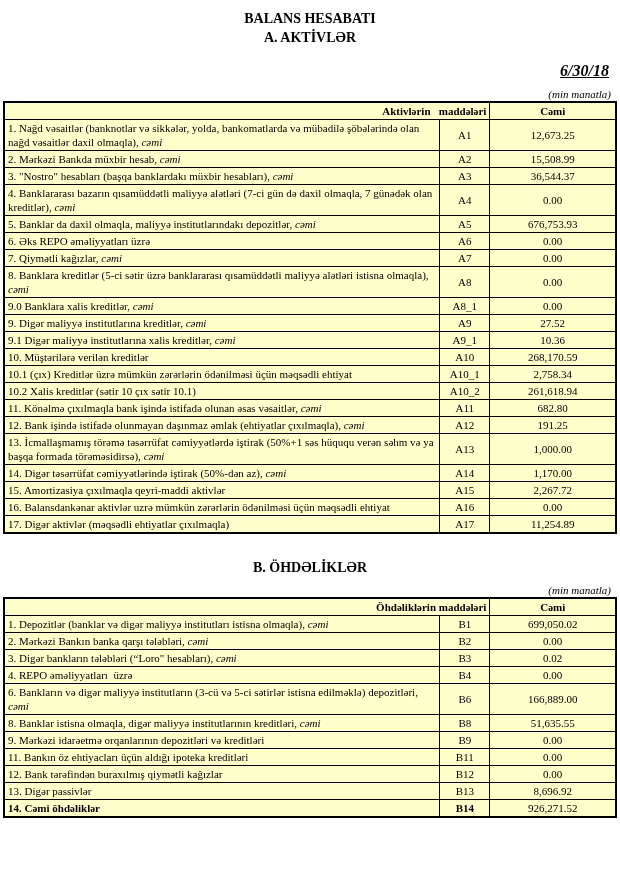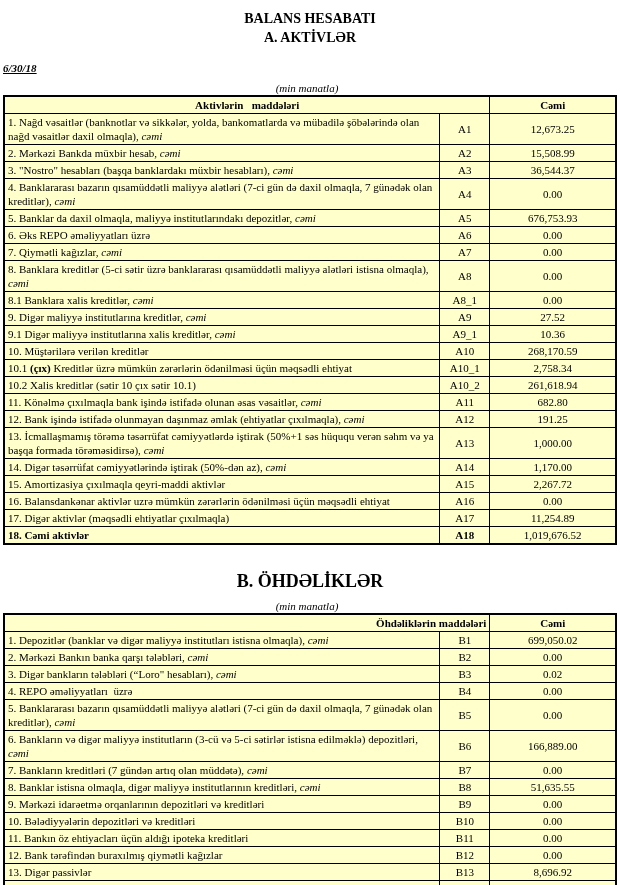--- a/index.html
+++ b/index.html
@@ -5,64 +5,64 @@
   html,body { margin:0; padding:0; background:#ffffff; }
   .page {
     width:620px; height:885px; box-sizing:border-box;
     background:#ffffff; color:#000;
     font-family:"Liberation Serif", serif;
     padding:8px 3px 0 3px;
     overflow:hidden;
     position:relative;
   }
   .doc-title { text-align:center; font-weight:bold; font-size:14px; line-height:1.35; margin-top:2px; }
-  .date-note { text-align:left; font-style:italic; font-weight:bold; font-size:11px; margin:14px 8px 0 0;text-decoration:underline; }
-  .unit-note { text-align:center; font-style:italic; font-size:11px; margin:8px 6px 1px 0; }
-  .section-heading { text-align:center; font-weight:bold; font-size:18px; margin:26px 0 0 0; }
+  .date-note { text-align:right; font-style:italic; font-weight:bold; font-size:16px; margin:14px 8px 0 0;text-decoration:underline; }
+  .unit-note { text-align:right; font-style:italic; font-size:11px; margin:8px 6px 1px 0; }
+  .section-heading { text-align:center; font-weight:bold; font-size:14px; margin:26px 0 0 0; }
 
   table.sheet {
     width:100%; border-collapse:collapse; table-layout:fixed;
     border:2px solid #000;
   }
   table.sheet td {
     border:1px solid #000;
     background:#ffffcc;
     font-size:11px; line-height:14px;
     padding:1px 3px;
     vertical-align:middle;
     overflow:hidden;
   }
   table.sheet thead td { font-weight:bold; text-align:center; }
   td.label { text-align:left; white-space:pre-wrap; }
   td.code  { text-align:center; padding:1px 0; }
   td.value { text-align:center; border-left:2px solid #000; padding-right:4px; }
   tr.bold-row td.label, tr.bold-row td.code { font-weight:bold; }
   .seg-i { font-style:italic; }
-  .seg-b { font-weight:bold; }
+  .seg-b { font-weight:normal; }
 </style>
 </head>
 <body>
 
 <div class="page">
   <div class="doc-title">
     <div>BALANS HESABATI</div>
     <div>A. AKTİVLƏR</div>
   </div>
   <div class="date-note">6/30/18</div>
   <div id="tables-root">
       <div class="unit-note">(min manatla)</div>
       <table class="sheet">
         <colgroup>
           <col style="width: 71.2%;">
           <col style="width: 8.2%;">
           <col style="width: 20.6%;">
         </colgroup>
         <thead>
           <tr>
-            <td class="label" colspan="2" style="text-align: center;">Aktivlərin   maddələri</td>
+            <td class="label" colspan="2" style="text-align: right;">Aktivlərin   maddələri</td>
             <td class="value" style="text-align: center;">Cəmi</td>
           </tr>
         </thead>
         <tbody>
           <tr>
             <td class="label"><span>1. Nağd vəsaitlər (banknotlar və sikkələr, yolda, bankomatlarda və mübadilə şöbələrində olan nağd vəsaitlər daxil olmaqla), </span><span class="seg-i">cəmi</span></td>
             <td class="code">A1</td>
             <td class="value">12,673.25</td>
           </tr>
           <tr>
@@ -94,21 +94,21 @@
             <td class="label"><span>7. Qiymətli kağızlar, </span><span class="seg-i">cəmi</span></td>
             <td class="code">A7</td>
             <td class="value">0.00</td>
           </tr>
           <tr>
             <td class="label"><span>8. Banklara kreditlər (5-ci sətir üzrə banklararası qısamüddətli maliyyə alətləri istisna olmaqla), </span><span class="seg-i">cəmi</span></td>
             <td class="code">A8</td>
             <td class="value">0.00</td>
           </tr>
           <tr>
-            <td class="label"><span>8.1 Banklara xalis kreditlər, </span><span class="seg-i">cəmi</span></td>
+            <td class="label"><span>9.0 Banklara xalis kreditlər, </span><span class="seg-i">cəmi</span></td>
             <td class="code">A8_1</td>
             <td class="value">0.00</td>
           </tr>
           <tr>
             <td class="label"><span>9. Digər maliyyə institutlarına kreditlər, </span><span class="seg-i">cəmi</span></td>
             <td class="code">A9</td>
             <td class="value">27.52</td>
           </tr>
           <tr>
             <td class="label"><span>9.1 Digər maliyyə institutlarına xalis kreditlər, </span><span class="seg-i">cəmi</span></td>
@@ -157,25 +157,20 @@
           </tr>
           <tr>
             <td class="label"><span>16. Balansdankənar aktivlər uzrə mümkün zərərlərin ödənilməsi üçün məqsədli ehtiyat</span></td>
             <td class="code">A16</td>
             <td class="value">0.00</td>
           </tr>
           <tr>
             <td class="label"><span>17. Digər aktivlər (məqsədli ehtiyatlar çıxılmaqla)</span></td>
             <td class="code">A17</td>
             <td class="value">11,254.89</td>
-          </tr>
-          <tr class="bold-row">
-            <td class="label"><span>18. Cəmi aktivlər</span></td>
-            <td class="code">A18</td>
-            <td class="value">1,019,676.52</td>
           </tr>
         </tbody>
       </table>
       <div class="section-heading">B. ÖHDƏLİKLƏR</div>
       <div class="unit-note">(min manatla)</div>
       <table class="sheet">
         <colgroup>
           <col style="width: 71.2%;">
           <col style="width: 8.2%;">
           <col style="width: 20.6%;">
@@ -201,47 +196,32 @@
             <td class="label"><span>3. Digər bankların tələbləri (“Loro" hesabları), </span><span class="seg-i">cəmi</span></td>
             <td class="code">B3</td>
             <td class="value">0.02</td>
           </tr>
           <tr>
             <td class="label"><span>4. REPO əməliyyatları  üzrə</span></td>
             <td class="code">B4</td>
             <td class="value">0.00</td>
           </tr>
           <tr>
-            <td class="label"><span>5. Banklararası bazarın qısamüddətli maliyyə alətləri (7-ci gün də daxil olmaqla, 7 günədək olan kreditlər), </span><span class="seg-i">cəmi</span></td>
-            <td class="code">B5</td>
-            <td class="value">0.00</td>
-          </tr>
-          <tr>
             <td class="label"><span>6. Bankların və digər maliyyə institutların (3-cü və 5-ci sətirlər istisna edilməklə) depozitləri, </span><span class="seg-i">cəmi</span></td>
             <td class="code">B6</td>
             <td class="value">166,889.00</td>
           </tr>
           <tr>
-            <td class="label"><span>7. Bankların kreditləri (7 gündən artıq olan müddətə), </span><span class="seg-i">cəmi</span></td>
-            <td class="code">B7</td>
-            <td class="value">0.00</td>
-          </tr>
-          <tr>
             <td class="label"><span>8. Banklar istisna olmaqla, digər maliyyə institutlarının kreditləri, </span><span class="seg-i">cəmi</span></td>
             <td class="code">B8</td>
             <td class="value">51,635.55</td>
           </tr>
           <tr>
             <td class="label"><span>9. Mərkəzi idarəetmə orqanlarının depozitləri və kreditləri</span></td>
             <td class="code">B9</td>
-            <td class="value">0.00</td>
-          </tr>
-          <tr>
-            <td class="label"><span>10. Bələdiyyələrin depozitləri və kreditləri</span></td>
-            <td class="code">B10</td>
             <td class="value">0.00</td>
           </tr>
           <tr>
             <td class="label"><span>11. Bankın öz ehtiyacları üçün aldığı ipoteka kreditləri</span></td>
             <td class="code">B11</td>
             <td class="value">0.00</td>
           </tr>
           <tr>
             <td class="label"><span>12. Bank tərəfindən buraxılmış qiymətli kağızlar</span></td>
             <td class="code">B12</td>

